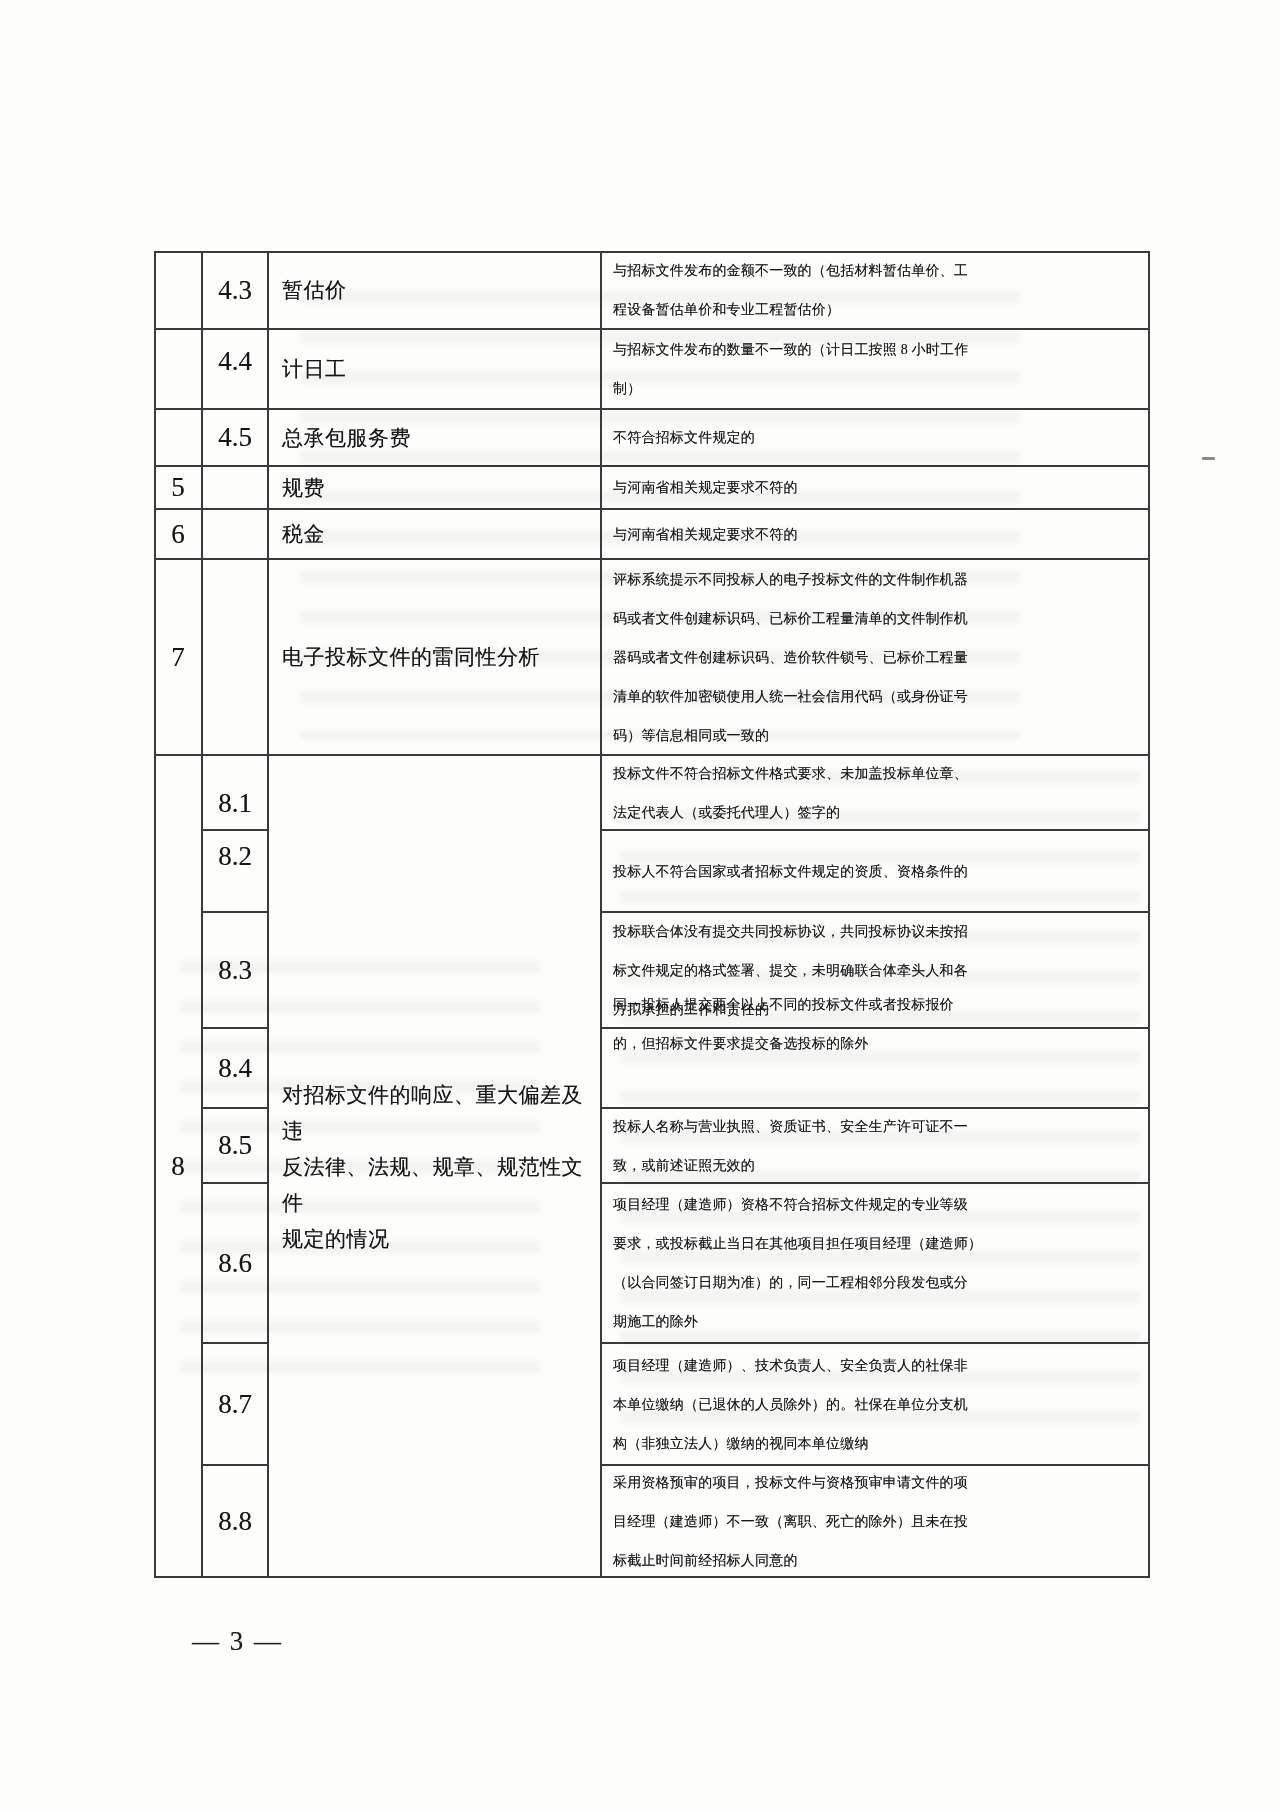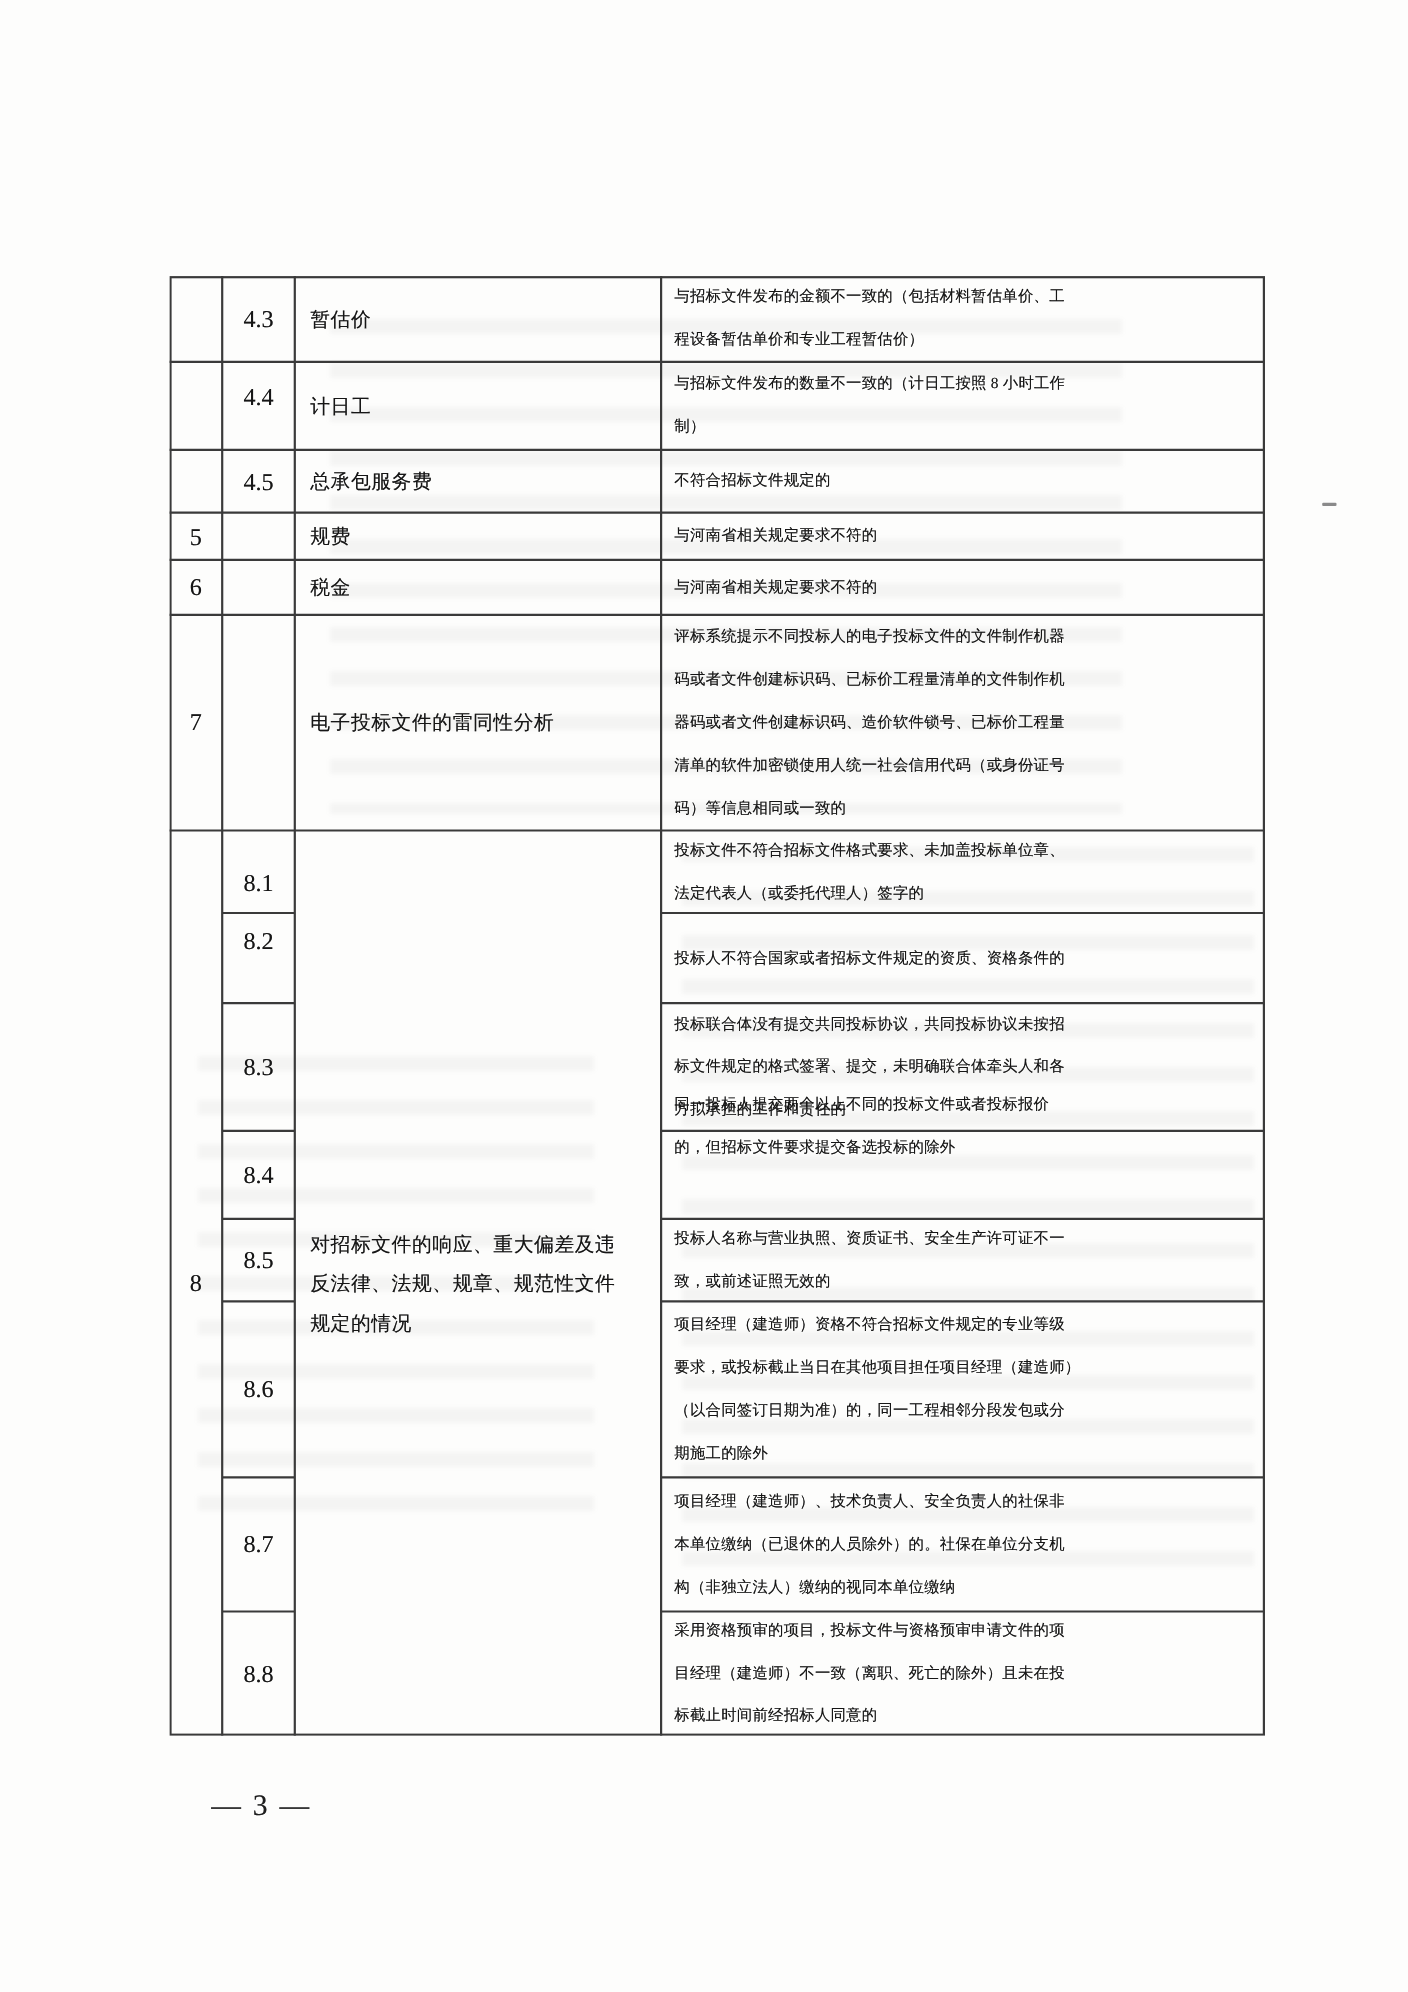--- a/index.html
+++ b/index.html
@@ -30,25 +30,25 @@
   }
   .grid{position:absolute;left:0;top:0;}
   .cell{
     position:absolute;display:flex;align-items:center;
     color:#161616;
     text-shadow:0 0 .6px rgba(25,25,25,.55);
     box-sizing:border-box;
   }
   .numcell{
     justify-content:center;
-    font-size:22px;
+    font-size:27px;
   }
   .namecell{
     padding-left:14px;
-    font-size:18px;
+    font-size:21px;
     line-height:36px;
     white-space:pre-line;
     letter-spacing:.5px;
   }
   .desccell{
     padding:0 8px 0 12px;
     font-size:14px;
     line-height:39px;
     white-space:pre-line;
     letter-spacing:.2px;

